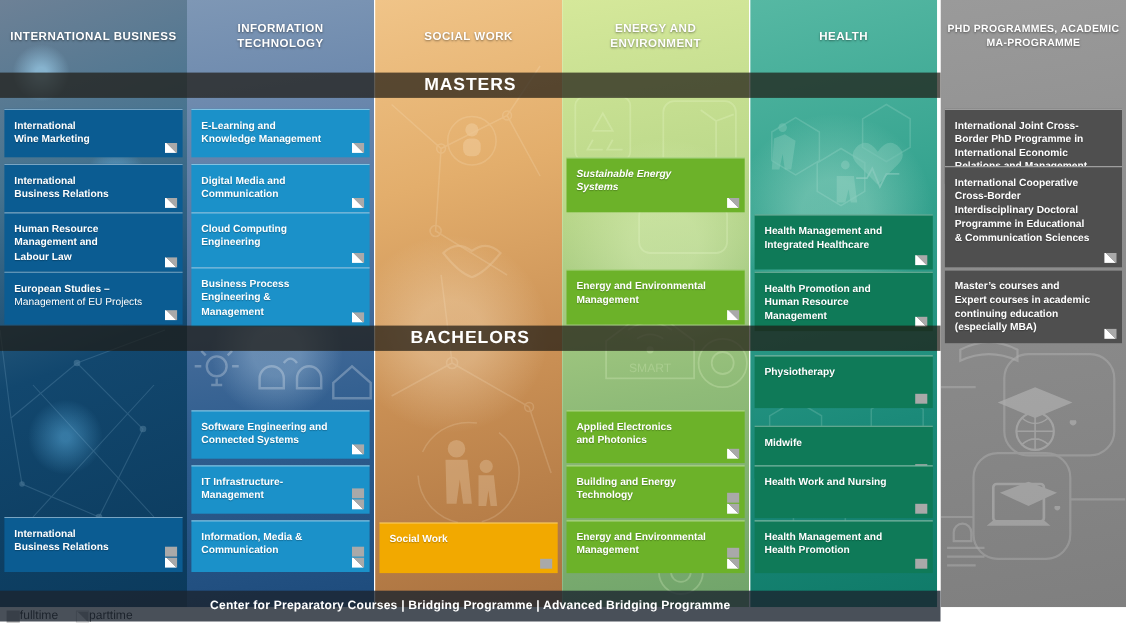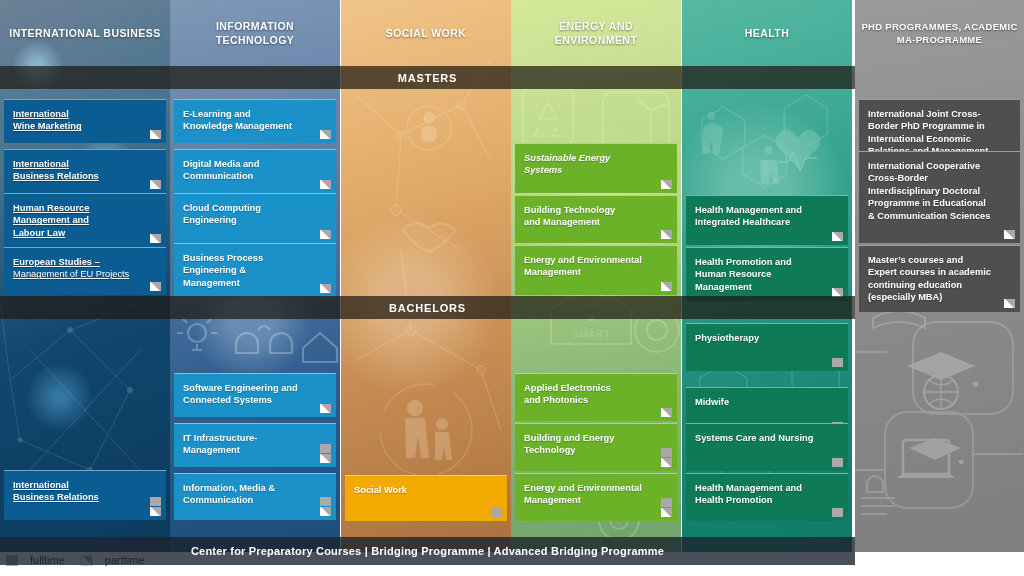--- a/index.html
+++ b/index.html
@@ -74,42 +74,42 @@
   }
   .col-header.phd { font-size: 9.5px; line-height: 13px; letter-spacing: .3px; }
 
   
   .band {
     position: absolute;
     left: 0; width: 855px;
     height: 23px;
     background: rgba(30,26,20,.72);
     display: flex; align-items: center; justify-content: center;
-    color: #ffffff; font-weight: bold; font-size: 11px;
+    color: #ffffff; font-weight: bold; font-size: 16px;
     letter-spacing: .8px;
     z-index: 6;
   }
   .band.masters  { top: 66px; }
   .band.bachelors{ top: 296px; }
 
   
   .card {
     position: absolute;
     left: 4px; right: 4px;
     color: #ffffff;
     font-size: 9.3px;
     font-weight: bold;
     line-height: 12.4px;
     padding: 8px 22px 8px 9px;
     z-index: 5;
     border-top: 1px solid rgba(255,255,255,.45);
     text-shadow: 0 1px 1px rgba(0,0,0,.25);
   }
   .card .sub { font-weight: normal; }
-  .c-ib  { background: #0b5c92; text-decoration: underline; }
+  .c-ib  { background: #0b5c92; }
   .c-it  { background: #1b91c9; }
   .c-sw  { background: #f2a900; }
   .c-ee  { background: #6cb229; }
   .c-he  { background: #0f7a58; }
   .c-phd { background: #4f4f4f; }
 
   
   .marks {
     position: absolute; right: 5px; bottom: 4px;
     display: flex; flex-direction: column; gap: 1px; align-items: flex-end;
@@ -133,21 +133,21 @@
     margin-top: 13px;
   }
 
   
   .legend {
     position: absolute;
     left: 6px; top: 554px;
     display: flex; align-items: center; gap: 16px;
     font-size: 11px; color: #1b1b1b;
   }
-  .legend .item { display: flex; align-items: center; gap: 12px; }
+  .legend .item { display: flex; align-items: center; gap: 0; }
   .legend .swatch { width: 12px; height: 11px; }
   .legend .swatch.full { background: #a9a9a9; }
   .legend .swatch.part { background: linear-gradient(45deg, #ffffff 0 49%, #a9a9a9 51% 100%); border: 1px solid #cfcfcf; }
 </style>
 </head>
 <body>
 
 <div id="board">
 
   <div class="col c0">
@@ -330,26 +330,20 @@
         </svg>
       </div>
     </div>
     <div class="col-header">ENERGY AND ENVIRONMENT</div>
   <div class="card c-ee" style="top: 143px; min-height: 50px; font-style: italic;">
         <div>Sustainable Energy<br>Systems</div>
         <div class="marks">
           <span class="mk part"></span>
         </div>
       </div>
-      <div class="card c-ee" style="top: 195px; min-height: 48px;">
-        <div>Building Technology<br>and Management</div>
-        <div class="marks">
-          <span class="mk part"></span>
-        </div>
-      </div>
       <div class="card c-ee" style="top: 245px; min-height: 50px;">
         <div>Energy and Environmental<br>Management</div>
         <div class="marks">
           <span class="mk part"></span>
         </div>
       </div>
       <div class="card c-ee" style="top: 373px; min-height: 48px;">
         <div>Applied Electronics<br>and Photonics</div>
         <div class="marks">
           <span class="mk part"></span>
@@ -414,21 +408,21 @@
           <span class="mk full"></span>
         </div>
       </div>
       <div class="card c-he" style="top: 373px; min-height: 48px; margin-top: 14px;">
         <div>Midwife</div>
         <div class="marks">
           <span class="mk full"></span>
         </div>
       </div>
       <div class="card c-he" style="top: 423px; min-height: 48px;">
-        <div>Systems Care and Nursing</div>
+        <div>Health Work and Nursing</div>
         <div class="marks">
           <span class="mk full"></span>
         </div>
       </div>
       <div class="card c-he" style="top: 473px; min-height: 48px;">
         <div>Health Management and<br>Health Promotion</div>
         <div class="marks">
           <span class="mk full"></span>
         </div>
       </div>

